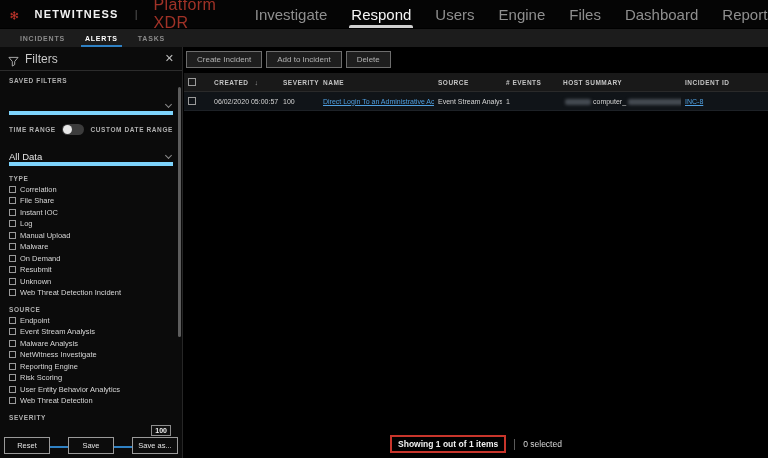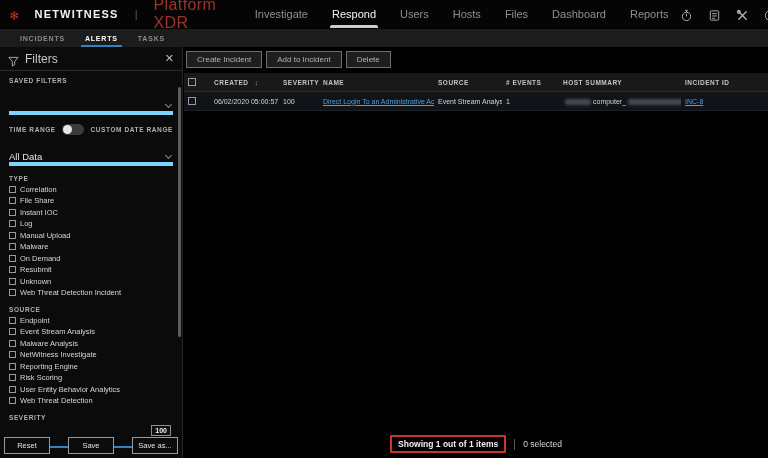--- a/index.html
+++ b/index.html
@@ -7,21 +7,21 @@
   body { font-family:"Liberation Sans", sans-serif; }
   #app { position:relative; width:768px; height:458px; background:#000; overflow:hidden; color:#ccc; }
 
   
   .topnav { position:absolute; top:0; left:0; right:0; height:29px; background:#050505; display:flex; align-items:stretch; padding:0 10px; border-bottom:1px solid #000; }
   .brand { display:flex; align-items:center; gap:16px; }
   .brand-name { color:#f2f2f2; font-size:11px; font-weight:bold; letter-spacing:1.2px; }
   .brand-div { color:#5a5a5a; font-size:11px; }
   .brand-prod { color:#a03227; font-size:16px; letter-spacing:0.4px; }
   .nav-items { display:flex; align-items:stretch; margin-left:22px; }
-  .nav-item { display:flex; align-items:center; padding:0 12px; font-size:11px; color:#8f8f8f; cursor:pointer; position:relative; }
+  .nav-item { display:flex; align-items:center; padding:0 12px; font-size:15px; color:#8f8f8f; cursor:pointer; position:relative; }
   .nav-item.active { color:#f5f5f5; }
   .nav-item.active::after { content:""; position:absolute; left:10px; right:10px; bottom:0; height:3px; background:#cfcfcf; border-radius:2px 2px 0 0; }
   .nav-right { margin-left:auto; display:flex; align-items:center; gap:15px; }
   .hicon { width:13px; height:13px; display:inline-block; }
   .hicon svg { width:100%; height:100%; }
   .user-menu { color:#bdbdbd; font-size:10px; display:flex; align-items:center; gap:4px; cursor:pointer; }
   .chev-r { width:5px; height:5px; border-right:1px solid #8a8a8a; border-top:1px solid #8a8a8a; transform:rotate(45deg); display:inline-block; }
 
   
   .tabbar { position:absolute; top:29px; left:0; right:0; height:18px; background:#1c1c1c; display:flex; align-items:stretch; padding:0 10px; }
@@ -111,21 +111,21 @@
           </svg>
       </span>
       <span class="brand-name">NETWITNESS</span>
       <span class="brand-div">|</span>
       <span class="brand-prod">Platform XDR</span>
     </div>
     <div class="nav-items">
       <div class="nav-item">Investigate</div>
       <div class="nav-item active">Respond</div>
       <div class="nav-item">Users</div>
-      <div class="nav-item">Hosts</div>
+      <div class="nav-item">Engine</div>
       <div class="nav-item">Files</div>
       <div class="nav-item">Dashboard</div>
       <div class="nav-item">Reports</div>
     </div>
     <div class="nav-right">
       <span class="hicon">
         <svg viewBox="0 0 14 14" fill="none" stroke="#b5b5b5" stroke-width="1">
             <circle cx="7" cy="8" r="4.5"></circle>
             <line x1="7" y1="8" x2="7" y2="5"></line>
             <line x1="5.5" y1="1.5" x2="8.5" y2="1.5"></line>

